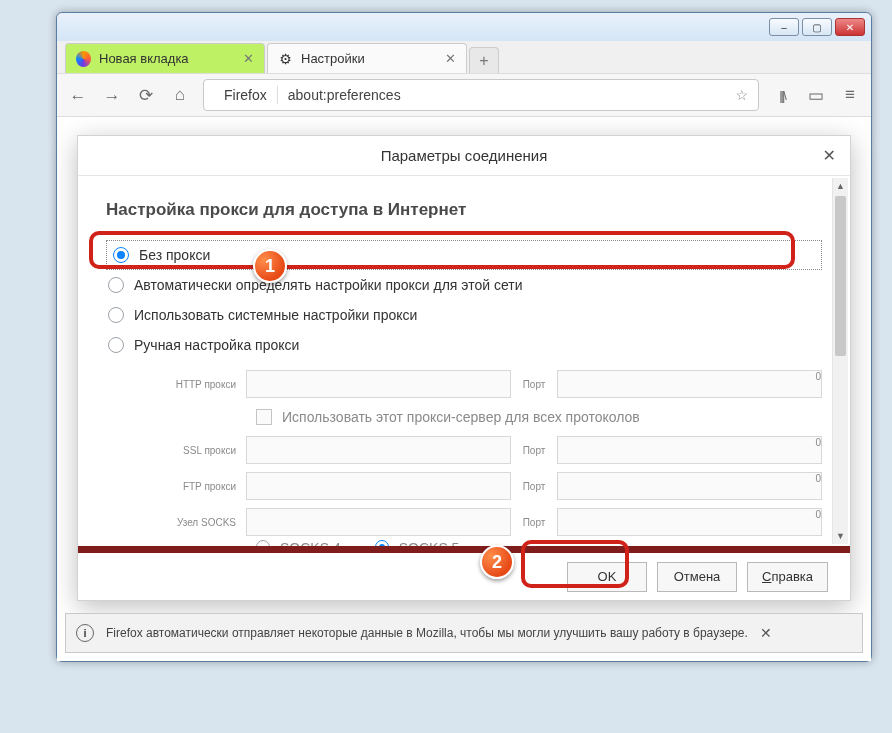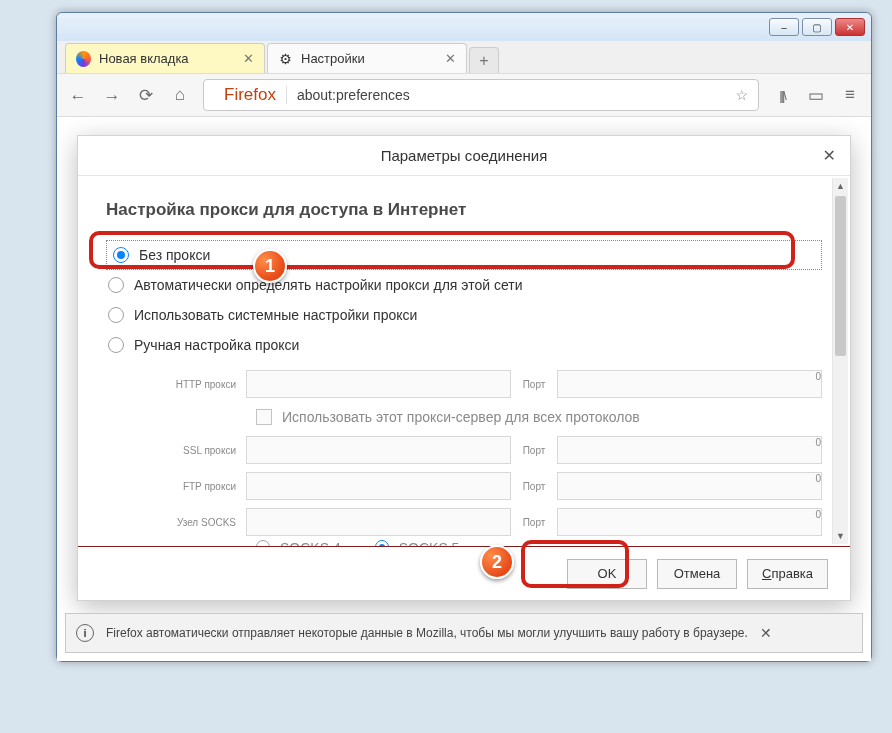--- a/index.html
+++ b/index.html
@@ -21,36 +21,36 @@
   .winbtn.close { background:linear-gradient(#e88,#c33); color:#fff; border-color:#a33;}
 
   
   .tabstrip { height:32px; background:#f0f0f0; display:flex; align-items:flex-end; padding-left:8px;}
   .tab {
     height:30px; min-width:200px; max-width:220px; display:flex; align-items:center;
     padding:0 10px; gap:8px; font-size:13px; color:#333; position:relative;
     border:1px solid #ccc; border-bottom:none; background:#fafafa; margin-right:2px;
     border-top-left-radius:4px; border-top-right-radius:4px;
   }
-  .tab.inactive { background:#fef9c3; }
+  .tab.inactive { background:#bef264; }
   .tab .tabclose { margin-left:auto; color:#777; font-size:13px; }
   .tab .favicon { width:15px;height:15px; display:flex;align-items:center;justify-content:center;}
   .newtab { width:30px;height:26px; border:1px solid #ccc; border-bottom:none; background:#e8e8e8; display:flex;align-items:center;justify-content:center; color:#777; border-top-left-radius:4px;border-top-right-radius:4px;}
 
   
   .navbar {
     height:44px; background:#f6f6f6; border-top:1px solid #ddd; border-bottom:1px solid #ddd;
     display:flex; align-items:center; padding:0 10px; gap:12px;
   }
   .navicon { width:22px;height:22px; color:#6b6b6b; display:flex;align-items:center;justify-content:center; font-size:17px;}
   .urlbar {
     flex:1; height:32px; border:1px solid #c8c8c8; border-radius:4px; background:#fff;
     display:flex; align-items:center; padding:0 10px; gap:10px; font-size:14px; color:#444;
   }
-  .urlbar .ffx { color:#c2410c; font-size:17px;}
+  .urlbar .ffx { color:#404040; font-size:14px;}
   .urlbar .sep { width:1px;height:18px;background:#ddd;}
   .urlbar .star { margin-left:auto; color:#888;}
 
   
   .content { flex:1; position:relative; background:#fff;padding-left:14px; }
 
   
   .dialog {
     position:absolute; top:18px; left:20px; right:20px; bottom:60px;
     background:#fff; border:1px solid #d2d2d2; box-shadow:0 6px 24px rgba(0,0,0,.25);
@@ -71,21 +71,21 @@
   .proxy-grid { margin-left:24px; margin-top:6px;}
   .pg-row { display:flex; align-items:center; height:36px; font-size:10px; color:#8a8a8a;}
   .pg-label { width:116px; text-align:right; padding-right:10px;}
   .pg-input { flex:1; height:28px; border:1px solid #d8d8d8; background:#fafafa;}
   .pg-port-lbl { width:46px; text-align:center;}
   .pg-port { width:62px; text-align:right;}
   .pg-check { width:16px;height:16px;border:1px solid #c4c4c4;background:#fafafa;margin-right:10px;}
   .pg-check-row { display:flex; align-items:center; height:30px; font-size:14px; color:#8a8a8a; padding-left:126px;}
   .socks-row { display:flex; align-items:flex-start; gap:10px; padding-left:126px; height:26px; font-size:14px; color:#8a8a8a;}
 
-  .dlg-footer { height:54px; border-top:1px solid #7f1d1d; display:flex; align-items:center; justify-content:flex-end; padding:0 22px; gap:10px;}
+  .dlg-footer { height:54px; border-top:7px solid #7f1d1d; display:flex; align-items:center; justify-content:flex-end; padding:0 22px; gap:10px;}
   .btn { height:30px; min-width:80px; padding:0 14px; border:1px solid #b8b8b8; background:#f7f7f7; font-size:13px; color:#333; display:flex;align-items:center;justify-content:center;}
   .btn .ul { text-decoration:underline; }
 
   
   .scrollbar { position:absolute; right:2px; top:2px; bottom:2px; width:16px; background:#f1f1f1; border-left:1px solid #e5e5e5;}
   .sb-btn { height:16px; display:flex;align-items:center;justify-content:center; font-size:9px; color:#666;}
   .sb-thumb { position:absolute; top:18px; left:2px; right:2px; height:160px; background:#c8c8c8; border-radius:2px;}
   .sb-btn.bottom{position:absolute;bottom:0;left:0;right:0;}
 
   

